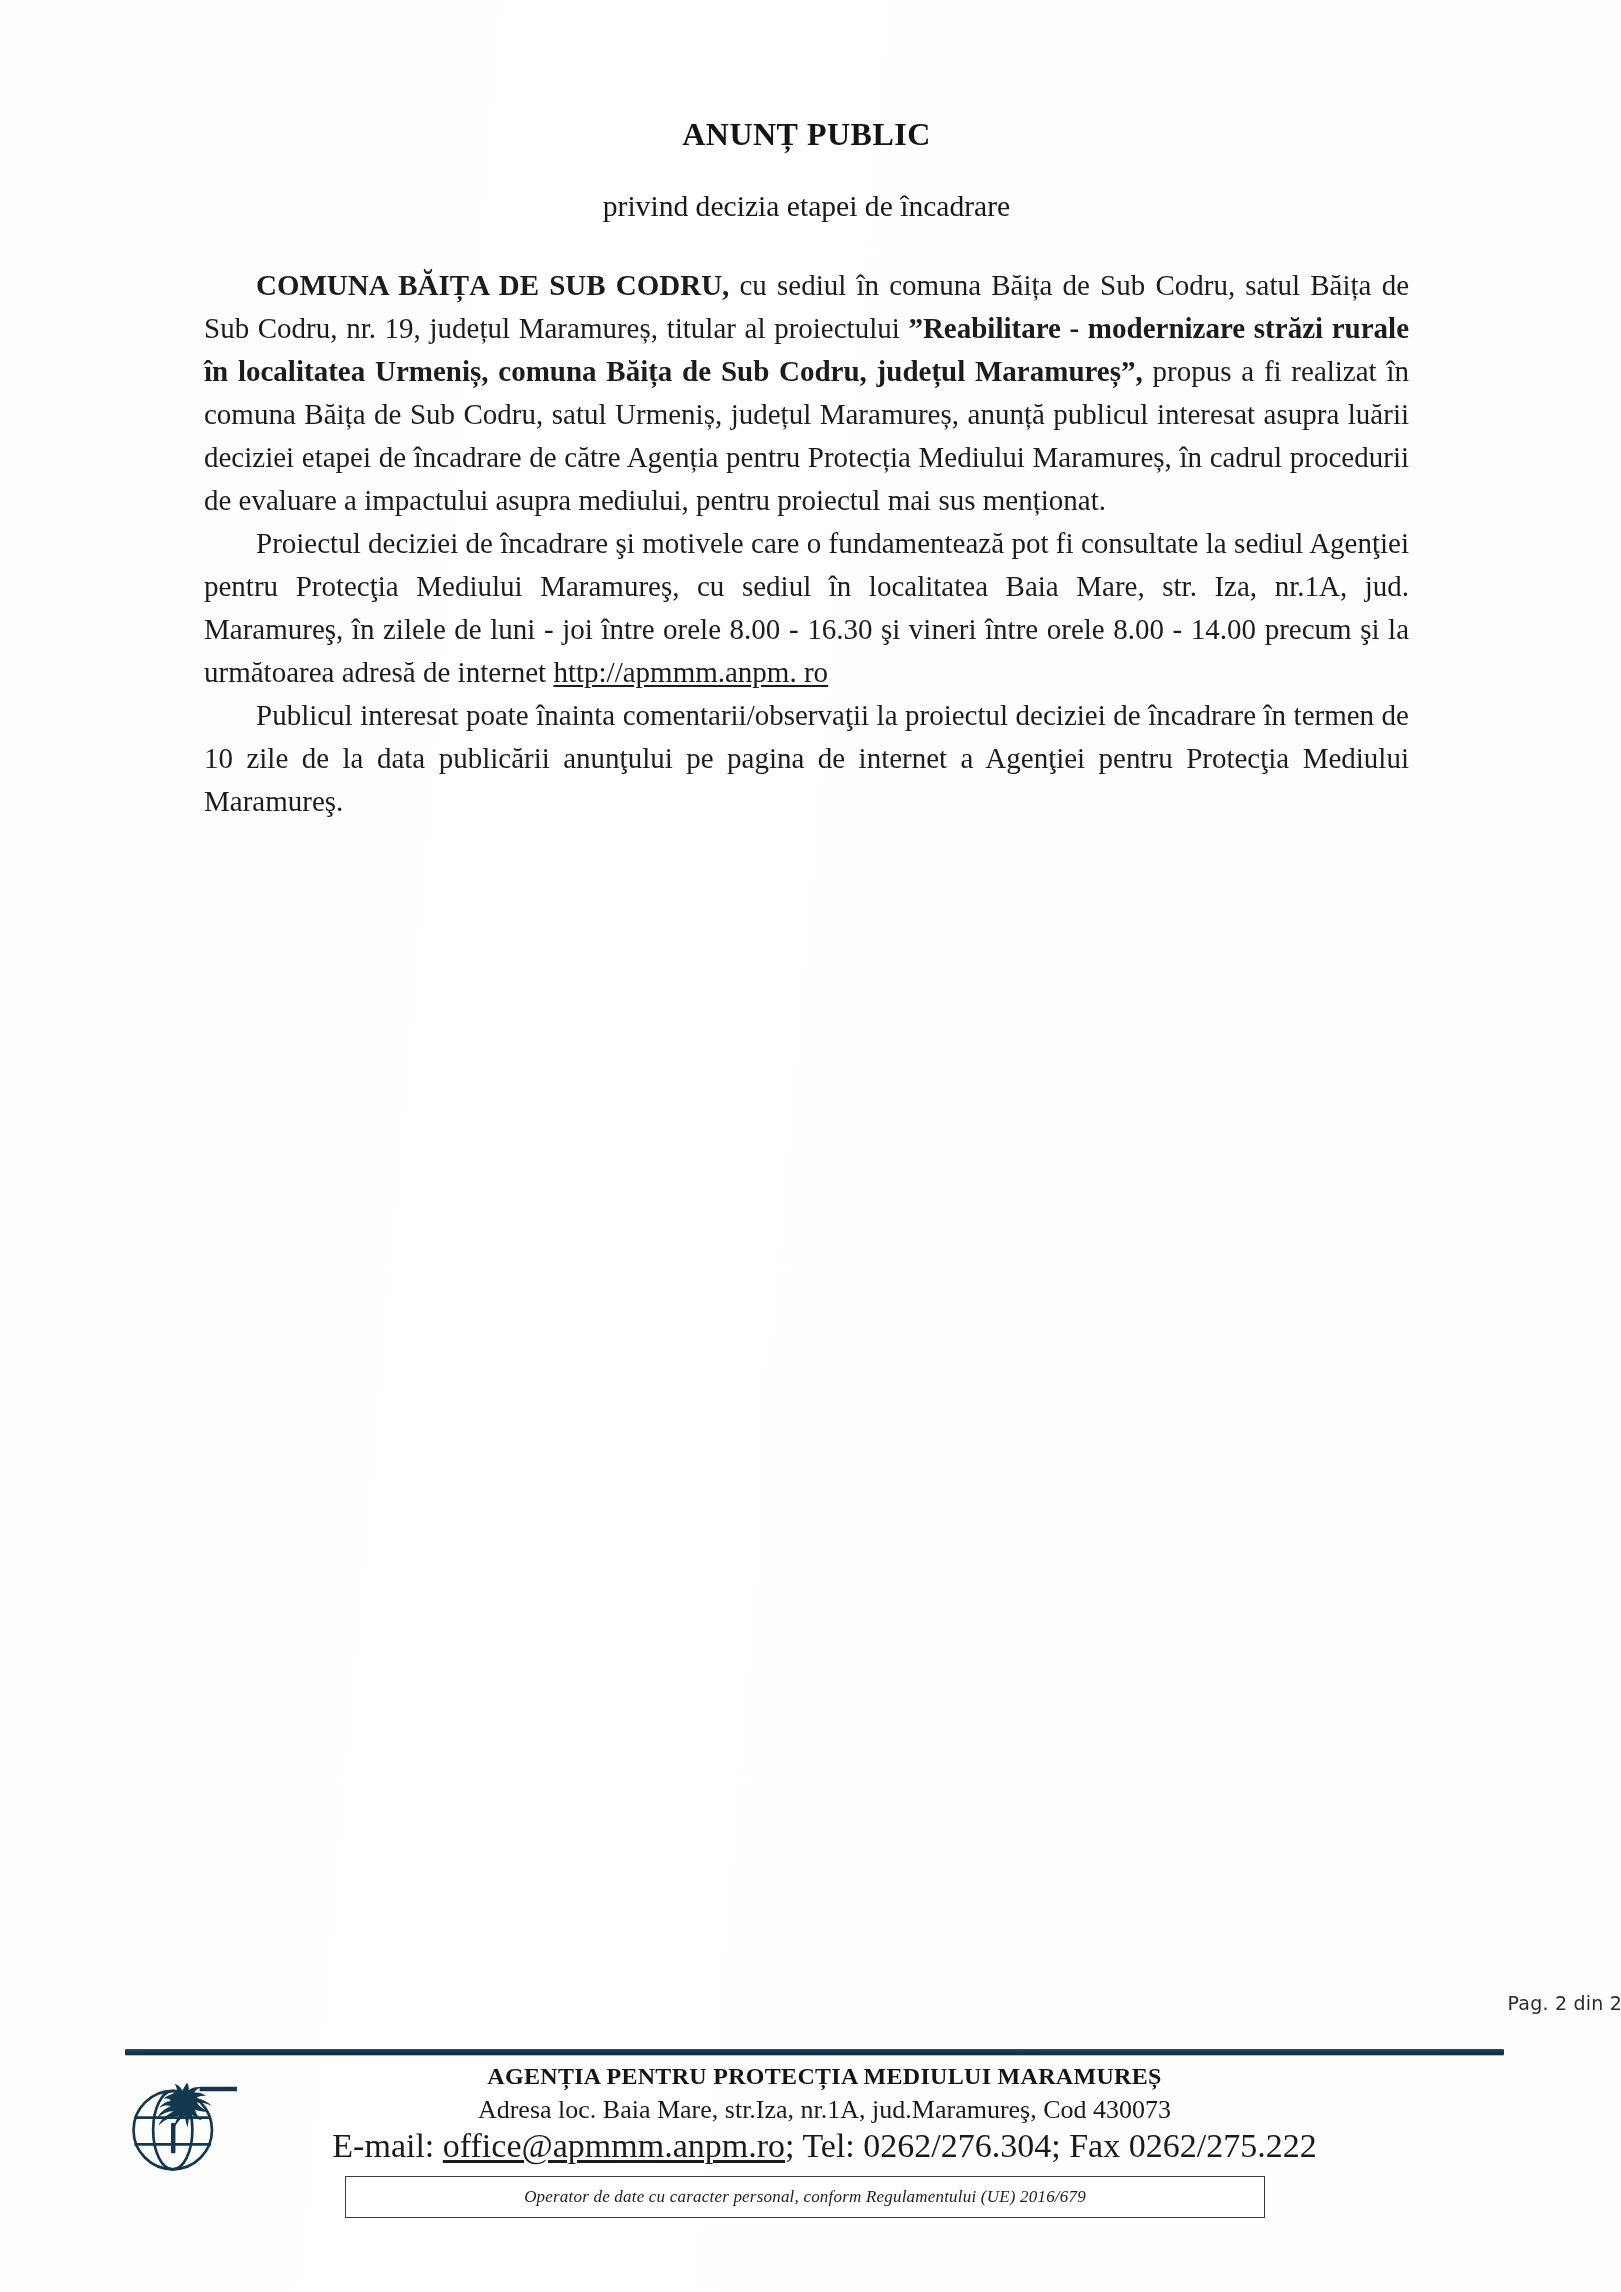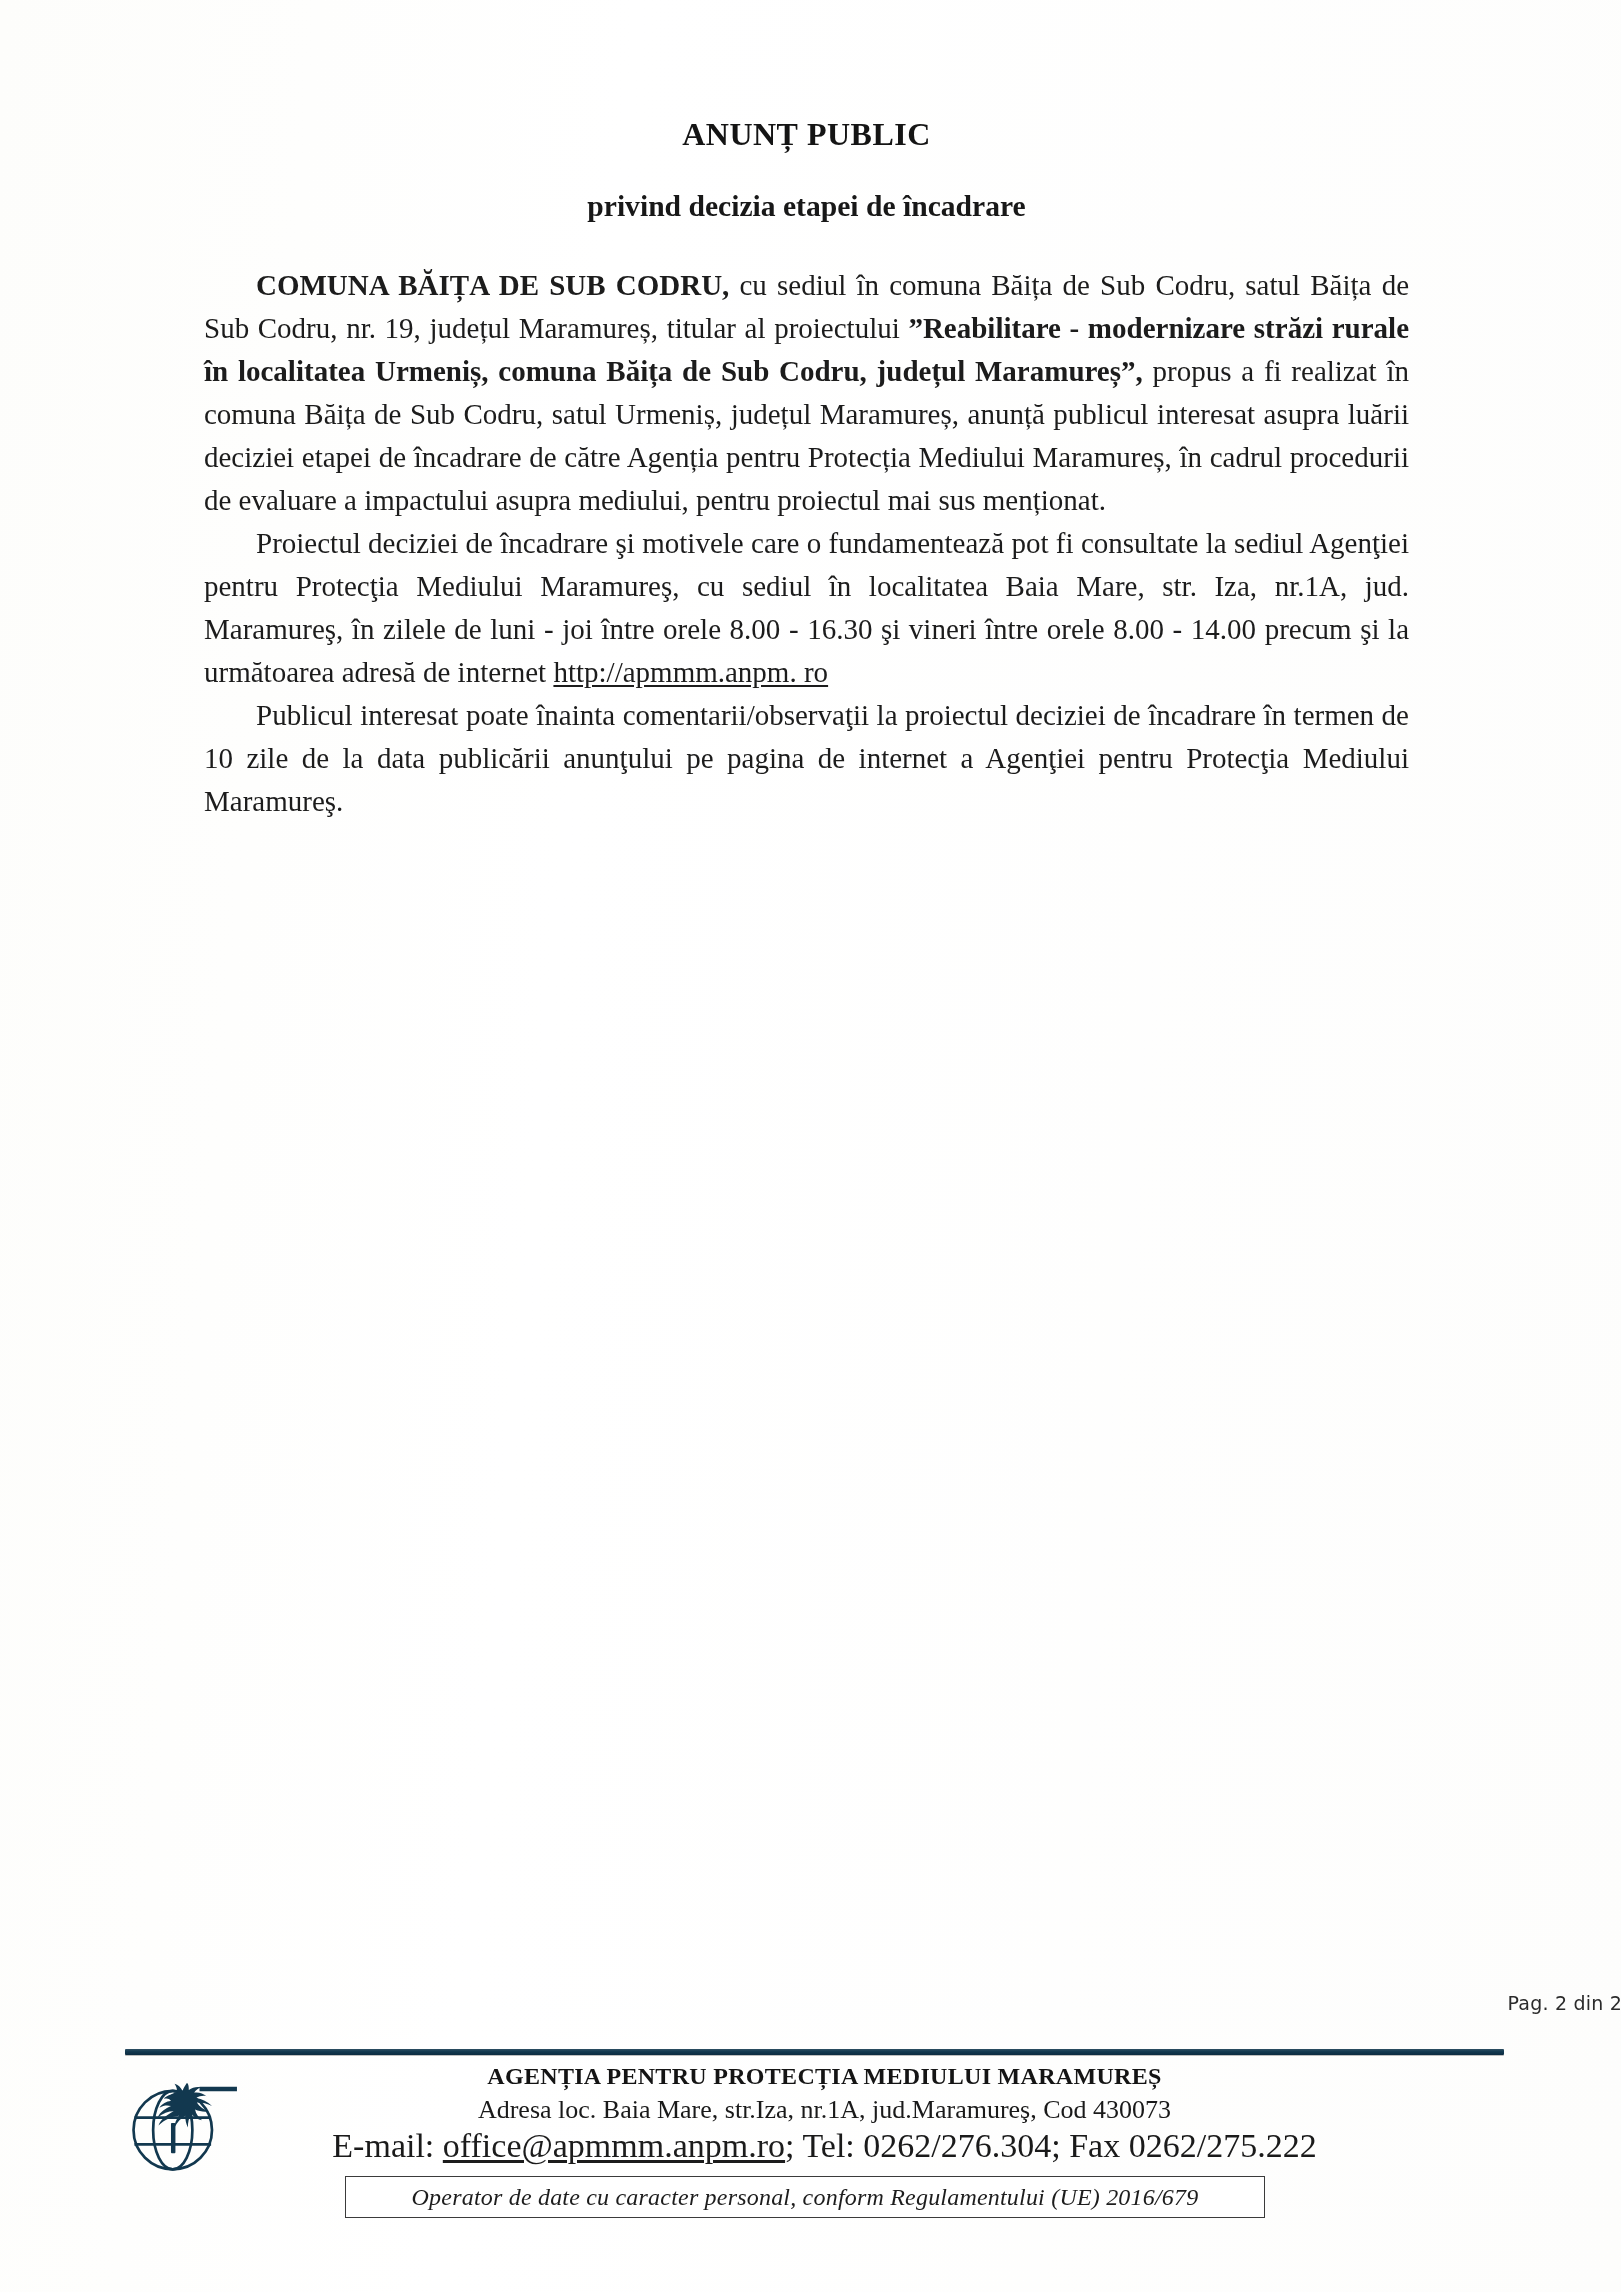--- a/index.html
+++ b/index.html
@@ -42,21 +42,21 @@
     font-weight: bold;
     letter-spacing: 0.5px;
     line-height: 1.2;
     color: #141414;
   }
   .doc-subtitle {
     margin: 0;
     padding-top: 36px;
     text-align: center;
     font-size: 29.6px;
-    font-weight: bold;
+    font-weight: normal;
     line-height: 1.2;
     color: #181818;
   }
 
   
   .para {
     margin: 0;
     font-size: 29px;
     line-height: 43px;
     text-align: justify;
@@ -146,21 +146,21 @@
     height: 42px;
     border: 1.8px solid #3b3b3b;
     box-sizing: border-box;
     display: flex;
     align-items: center;
     justify-content: center;
     background: #ffffff;
   }
   .gdpr-text {
     font-style: italic;
-    font-size: 24px;
+    font-size: 17px;
     color: #1d1d1d;
     letter-spacing: 0.2px;
   }
 </style>
 </head>
 <body>
 
 <div class="page">
 
   <div class="content">

